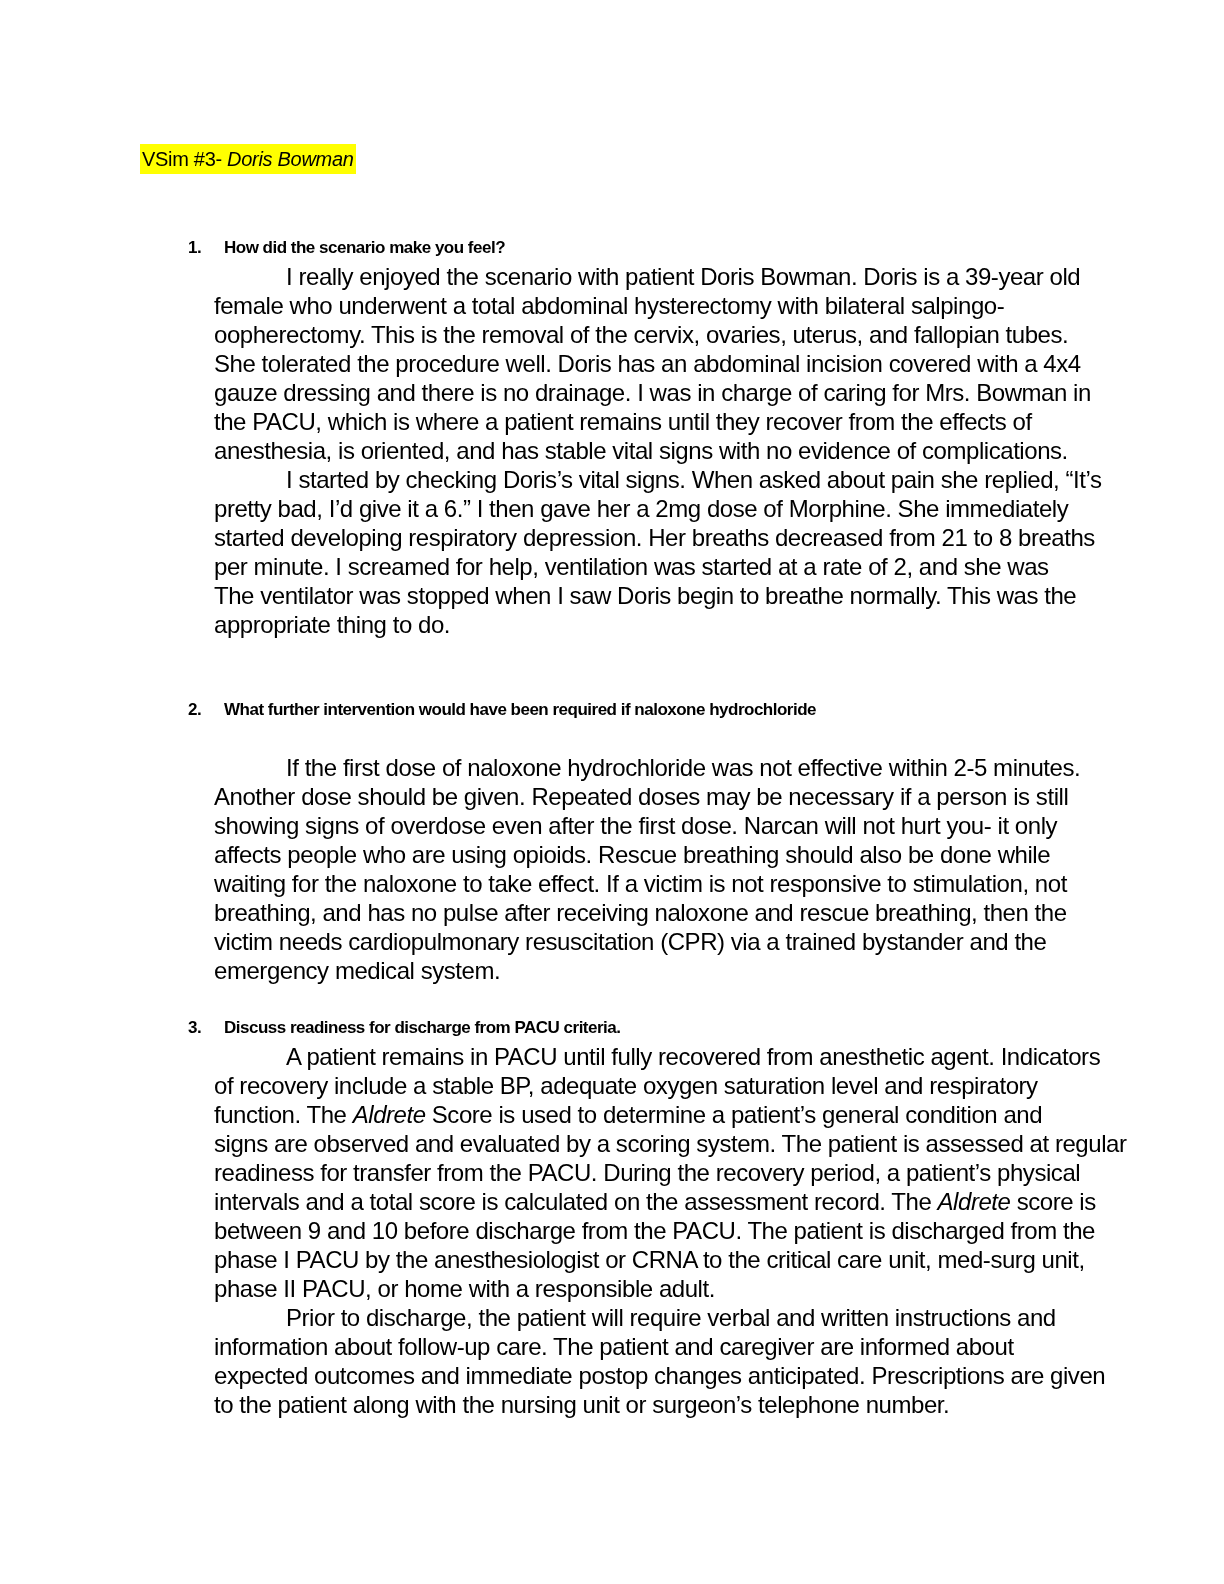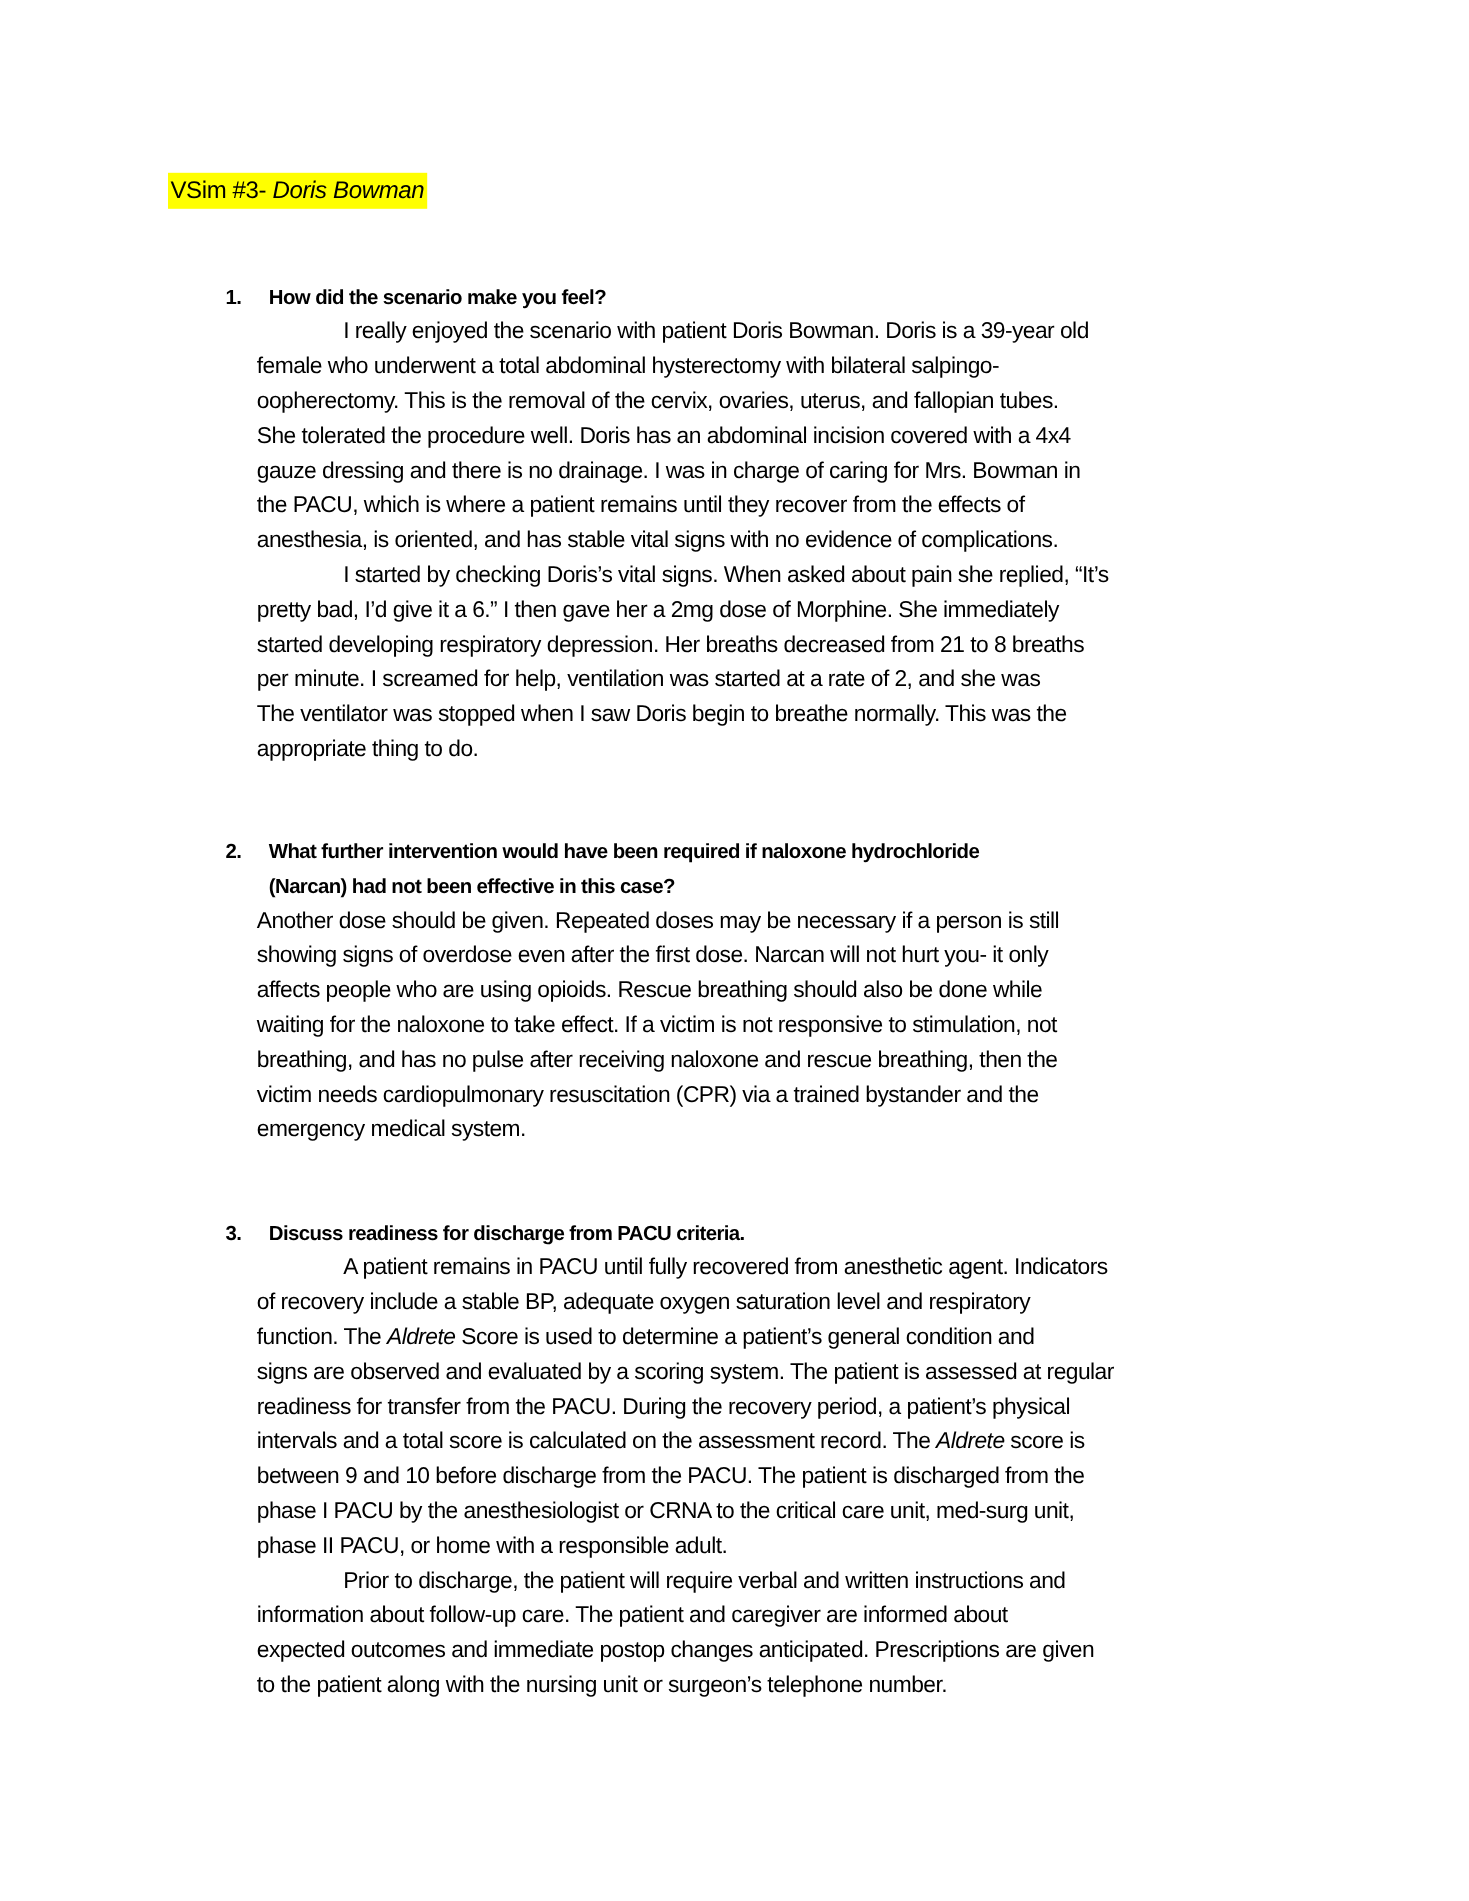--- a/index.html
+++ b/index.html
@@ -10,21 +10,21 @@
   .page { position: absolute; left: 0; top: 0; width: 1224px; height: 1584px; }
   .title {
     position: absolute; left: 140px; top: 144px; height: 30px;
     background: #ffff00; font-size: 20px; line-height: 30px; padding: 0 2px;
     white-space: nowrap; letter-spacing: -0.3px;
   }
   .title em { font-style: italic; }
   .q { position: absolute; left: 188px; font-size: 17px; font-weight: bold; line-height: 29px; white-space: nowrap; letter-spacing: -0.5px; }
   .q .num { display: inline-block; width: 36px; }
   .q .cont { display: block; padding-left: 36px; }
-  .ans { position: absolute; left: 214px; font-size: 19px; line-height: 29px; letter-spacing: -0.45px; }
+  .ans { position: absolute; left: 214px; font-size: 24px; line-height: 29px; letter-spacing: -0.45px; }
   .line { display: block; white-space: nowrap; height: 29px; }
   .line.indent { padding-left: 72px; }
   .it { font-style: italic; }
 </style>
 </head>
 <body>
 
 <div class="page">
 
   <div class="title"><span>VSim #3- </span><em>Doris Bowman</em></div>
@@ -43,23 +43,23 @@
     <span class="line indent">I started by checking Doris’s vital signs. When asked about pain she replied, “It’s</span>
     <span class="line">pretty bad, I’d give it a 6.” I then gave her a 2mg dose of Morphine. She immediately</span>
     <span class="line">started developing respiratory depression. Her breaths decreased from 21 to 8 breaths</span>
     <span class="line">per minute. I screamed for help, ventilation was started at a rate of 2, and she was</span>
     <span class="line">The ventilator was stopped when I saw Doris begin to breathe normally. This was the</span>
     <span class="line">appropriate thing to do.</span>
   </div>
 
   <div class="q" style="top:695px;">
     <span class="num">2.</span><span>What further intervention would have been required if naloxone hydrochloride</span>
-    <span class="cont">(Narcan) had not been effective in this case?</span>
   </div>
   <div class="ans" style="top:753px;">
+    <span class="line indent">If the first dose of naloxone hydrochloride was not effective within 2-5 minutes.</span>
     <span class="line">Another dose should be given. Repeated doses may be necessary if a person is still</span>
     <span class="line">showing signs of overdose even after the first dose. Narcan will not hurt you- it only</span>
     <span class="line">affects people who are using opioids.  Rescue breathing should also be done while</span>
     <span class="line">waiting for the naloxone to take effect. If a victim is not responsive to stimulation, not</span>
     <span class="line">breathing, and has no pulse after receiving naloxone and rescue breathing, then the</span>
     <span class="line">victim needs cardiopulmonary resuscitation (CPR) via a trained bystander and the</span>
     <span class="line">emergency medical system.</span>
   </div>
 
   <div class="q" style="top:1013px;">

